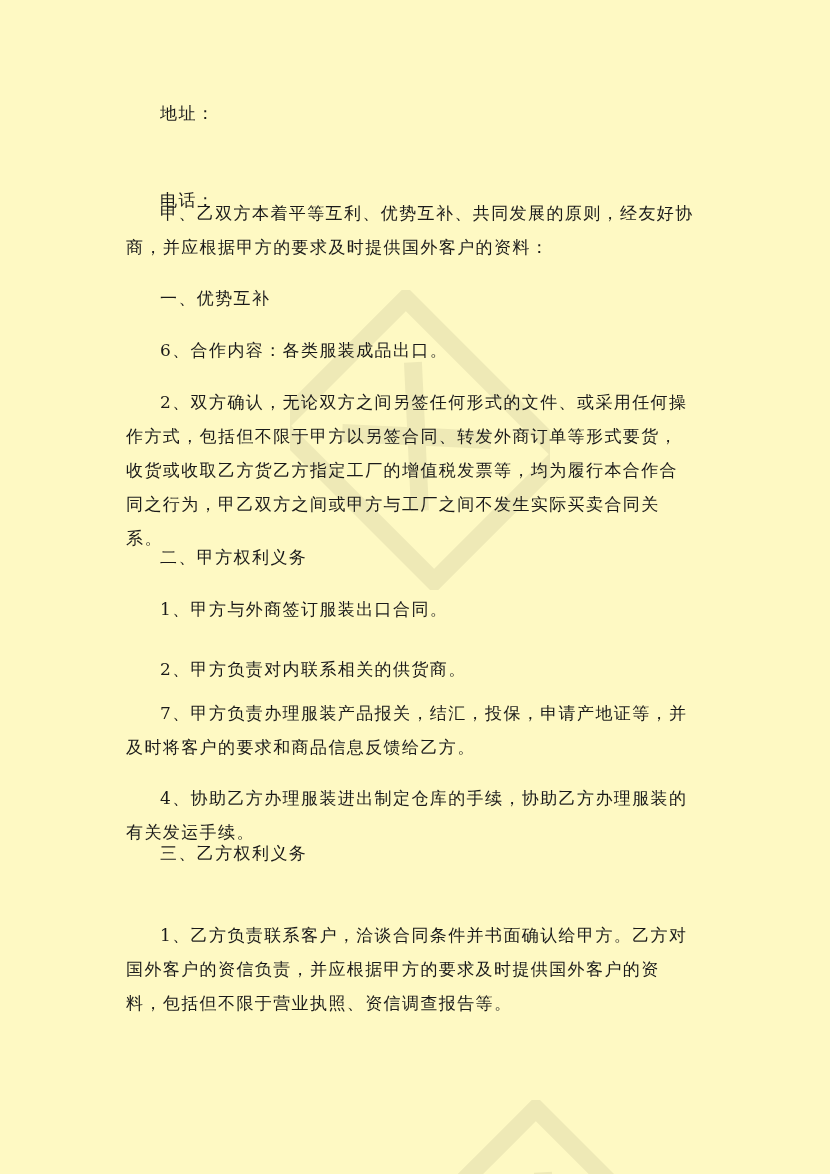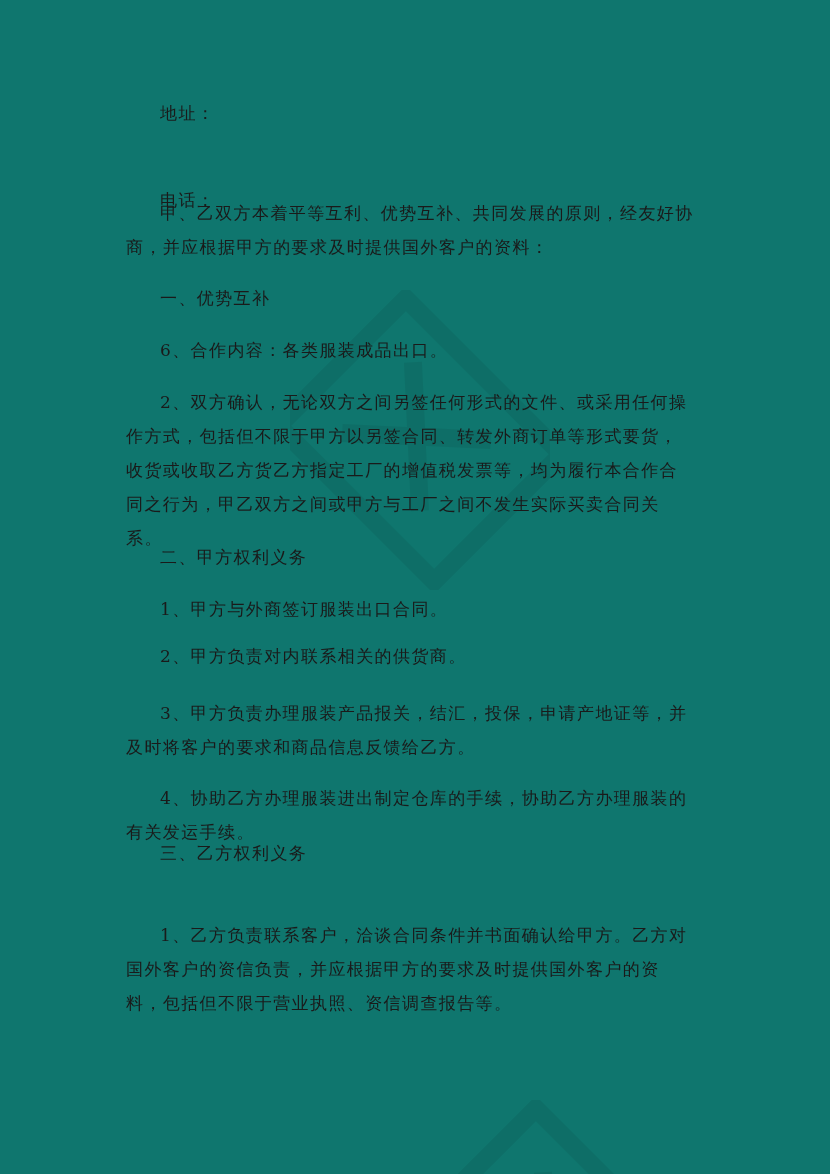--- a/index.html
+++ b/index.html
@@ -13,21 +13,21 @@
     position: relative;
     overflow: hidden;
     font-family: "DejaVu Serif", "Liberation Serif", serif;
     color: #1a1a1a;
   }
   .page {
     position: absolute;
     left: 0; top: 0;
     width: 830px;
     height: 1174px;
-    background: #0f766e;
+    background: #fef9c3;
   }
   .watermark {
     position: absolute;
     pointer-events: none;
     opacity: 0.06;
   }
   .content {
     position: absolute;
     left: 126px;
     top: 96px;
@@ -67,19 +67,19 @@
 
   <div class="content">
     <p class="para" style="top:0px;">地址：</p>
     <p class="para" style="top:50px;margin-top:37px;">电话：</p>
     <p class="para" style="top:100px;">甲、乙双方本着平等互利、优势互补、共同发展的原则，经友好协商，并应根据甲方的要求及时提供国外客户的资料：</p>
     <p class="para" style="top:185px;">一、优势互补</p>
     <p class="para" style="top:237px;">6、合作内容：各类服装成品出口。</p>
     <p class="para" style="top:289px;">2、双方确认，无论双方之间另签任何形式的文件、或采用任何操作方式，包括但不限于甲方以另签合同、转发外商订单等形式要货，收货或收取乙方货乙方指定工厂的增值税发票等，均为履行本合作合同之行为，甲乙双方之间或甲方与工厂之间不发生实际买卖合同关系。</p>
     <p class="para" style="top:444px;">二、甲方权利义务</p>
     <p class="para" style="top:496px;">1、甲方与外商签订服装出口合同。</p>
-    <p class="para" style="top:543px;">2、甲方负责对内联系相关的供货商。</p>
-    <p class="para" style="top:600px;">3、甲方负责办理服装产品报关，结汇，投保，申请产地证等，并及时将客户的要求和商品信息反馈给乙方。</p>
+    <p class="para" style="top:556px;">2、甲方负责对内联系相关的供货商。</p>
+    <p class="para" style="top:600px;">7、甲方负责办理服装产品报关，结汇，投保，申请产地证等，并及时将客户的要求和商品信息反馈给乙方。</p>
     <p class="para" style="top:685px;">4、协助乙方办理服装进出制定仓库的手续，协助乙方办理服装的有关发运手续。</p>
     <p class="para" style="top:740px;">三、乙方权利义务</p>
     <p class="para" style="top:822px;">1、乙方负责联系客户，洽谈合同条件并书面确认给甲方。乙方对国外客户的资信负责，并应根据甲方的要求及时提供国外客户的资料，包括但不限于营业执照、资信调查报告等。</p>
   </div>
 </div>
 
 </body></html>

